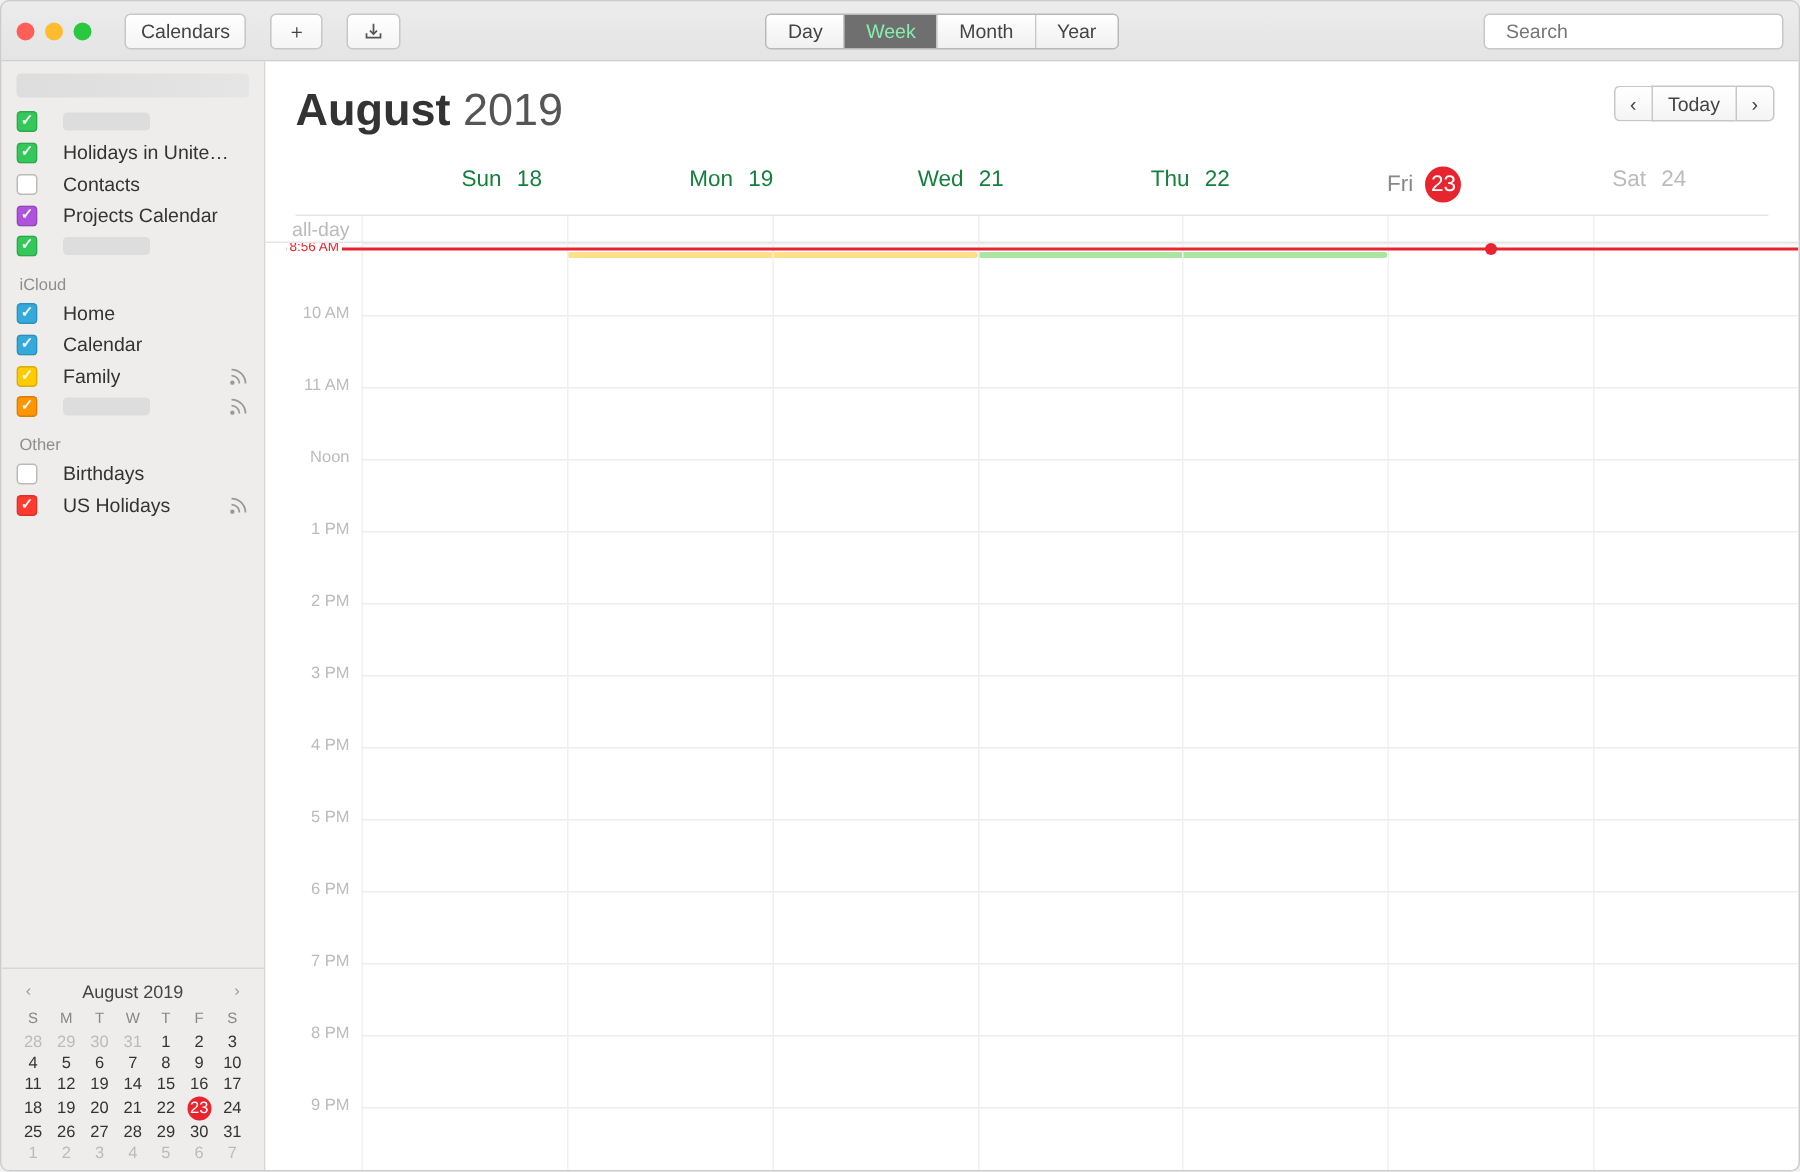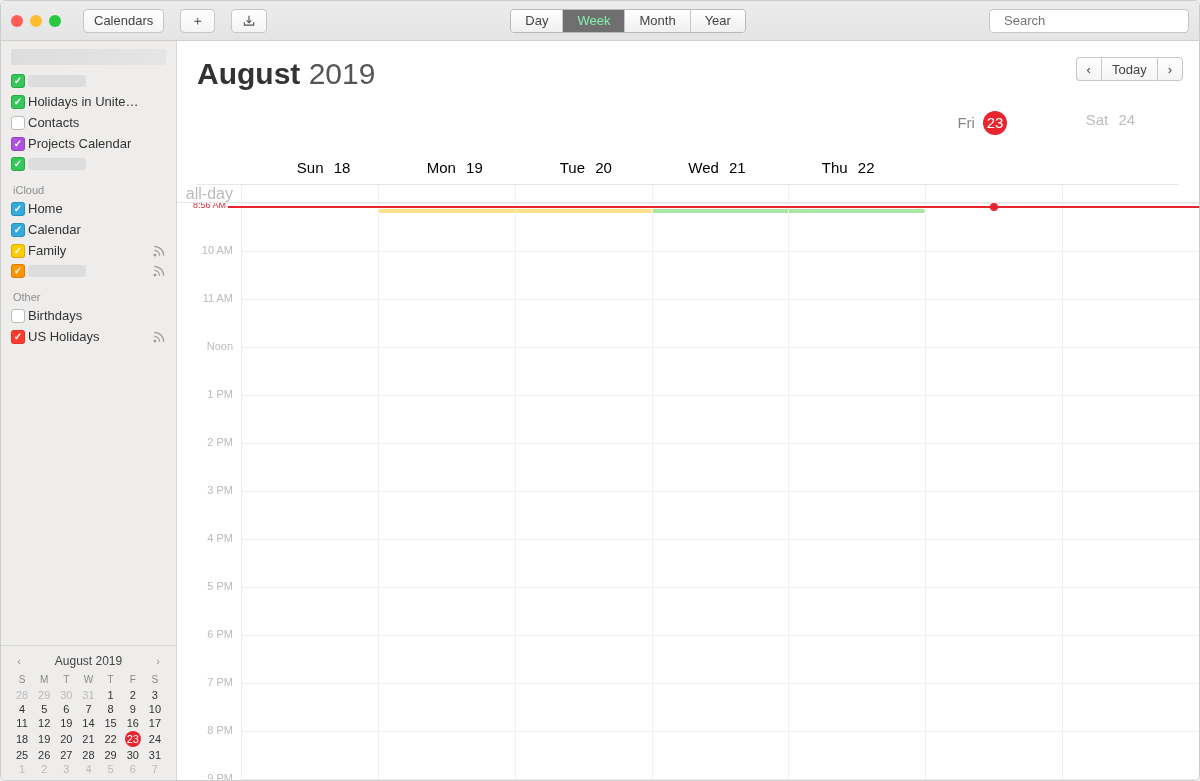--- a/index.html
+++ b/index.html
@@ -22,21 +22,21 @@
 .search svg{width:13px;height:13px;stroke:#999;}
 
 
 .main { display:flex; height: calc(781px - 40px); }
 .sidebar { width: 176px; background: #eeedec; border-right: 1px solid #d7d7d7; display:flex; flex-direction:column; }
 .content { flex:1; background:#fff; display:flex; flex-direction:column; position:relative; }
 
 
 .side-scroll { flex:1; overflow:hidden; padding-top:6px; }
 .sect-title { font-size:11px; color:#8e8e8e; padding: 10px 12px 2px; }
-.cal-item { display:flex; align-items:center; padding: 3px 10px; gap:3px; cursor:pointer; }
+.cal-item { display:flex; align-items:center; padding: 3px 10px; gap:17px; cursor:pointer; }
 .chk { width:14px; height:14px; border-radius:3px; display:inline-flex; align-items:center; justify-content:center; border:1px solid rgba(0,0,0,.15); flex-shrink:0;}
 .chk.checked::after{content:'✓'; color:#fff; font-size:10px; font-weight:bold; line-height:1;}
 .chk.unchecked{background:#fff;border:1px solid #bbb;}
 .cal-label { font-size:13px; color:#333; white-space:nowrap; overflow:hidden; text-overflow:ellipsis; }
 .cal-label.redact { background:#ddd; color:transparent; border-radius:3px; height:12px; }
 .share-icon { margin-left:auto; width:14px; height:14px; }
 .share-icon svg{width:14px;height:14px;}
 .redact-top{height:16px; background: linear-gradient(90deg,#ddd 0%,#e5e5e5 100%); margin:2px 10px 6px; border-radius:3px;}
 
 
@@ -56,27 +56,27 @@
 .month-title b{font-weight:600;color:#333;}
 .topright{position:absolute;right:16px;top:16px;display:flex;}
 .topright .tbtn{border-radius:0;border-right:none;}
 .topright .tbtn:first-child{border-radius:4px 0 0 4px;}
 .topright .tbtn:last-child{border-radius:0 4px 4px 0;border-right:1px solid #c7c7c7;}
 
 
 .dayrow { display:flex; margin-top:20px; border-bottom:1px solid #e6e6e6;}
 .timecol-gutter{width:64px;flex-shrink:0;}
 .daycell-head{flex:1;text-align:center;padding-bottom:8px;font-size:15px;color:#888;}
-.daycell-head.past{color:#000000;margin-top:48px;}
+.daycell-head.past{color:#15803d;}
 .daycell-head .num{padding:2px 6px;border-radius:50%;}
 .daycell-head.today .num{background:#e8252f;color:#fff;display:inline-block;width:24px;height:24px;line-height:24px;padding:0;margin-left:4px;}
 .daycell-head.weekend{color:#bbb;}
 
 
-.allday{height:18px;display:flex;border-bottom:1px solid #e6e6e6;font-size:16px;}
+.allday{height:18px;display:flex;border-bottom:1px solid #e6e6e6;font-size:13px;}
 .allday .lbl{width:64px;text-align:right;padding-right:8px;color:#bbb;line-height:18px;}
 .allday .cells{flex:1;display:flex;}
 .allday .cells div{flex:1;border-left:1px solid #f0f0f0;}
 
 
 .grid-wrap{flex:1;overflow:hidden;position:relative;padding-left:0px;}
 .grid{position:relative;height:100%;}
 .hourrow{display:flex;height:48px;}
 .hourlabel{width:64px;text-align:right;padding-right:8px;font-size:11px;color:#bbb;position:relative;top:-7px;}
 .hourcells{flex:1;display:flex;border-top:1px solid #eee;}
@@ -277,21 +277,20 @@
       </div>
       <div class="topright">
         <button class="tbtn">‹</button>
         <button class="tbtn">Today</button>
         <button class="tbtn">›</button>
       </div>
       <div class="dayrow" id="dayrow">
         <div class="timecol-gutter"></div>
       <div class="daycell-head past">Sun <span class="num">18</span></div>
           <div class="daycell-head past">Mon <span class="num">19</span></div>
-          <div class="daycell-head past">Tue <span class="num">20</span></div>
           <div class="daycell-head past">Wed <span class="num">21</span></div>
           <div class="daycell-head past">Thu <span class="num">22</span></div>
           <div class="daycell-head today">Fri <span class="num">23</span></div>
           <div class="daycell-head weekend">Sat <span class="num">24</span></div>
         </div>
     </div>
     <div class="allday">
       <div class="lbl">all-day</div>
       <div class="cells" id="alldaycells">
           <div></div>

